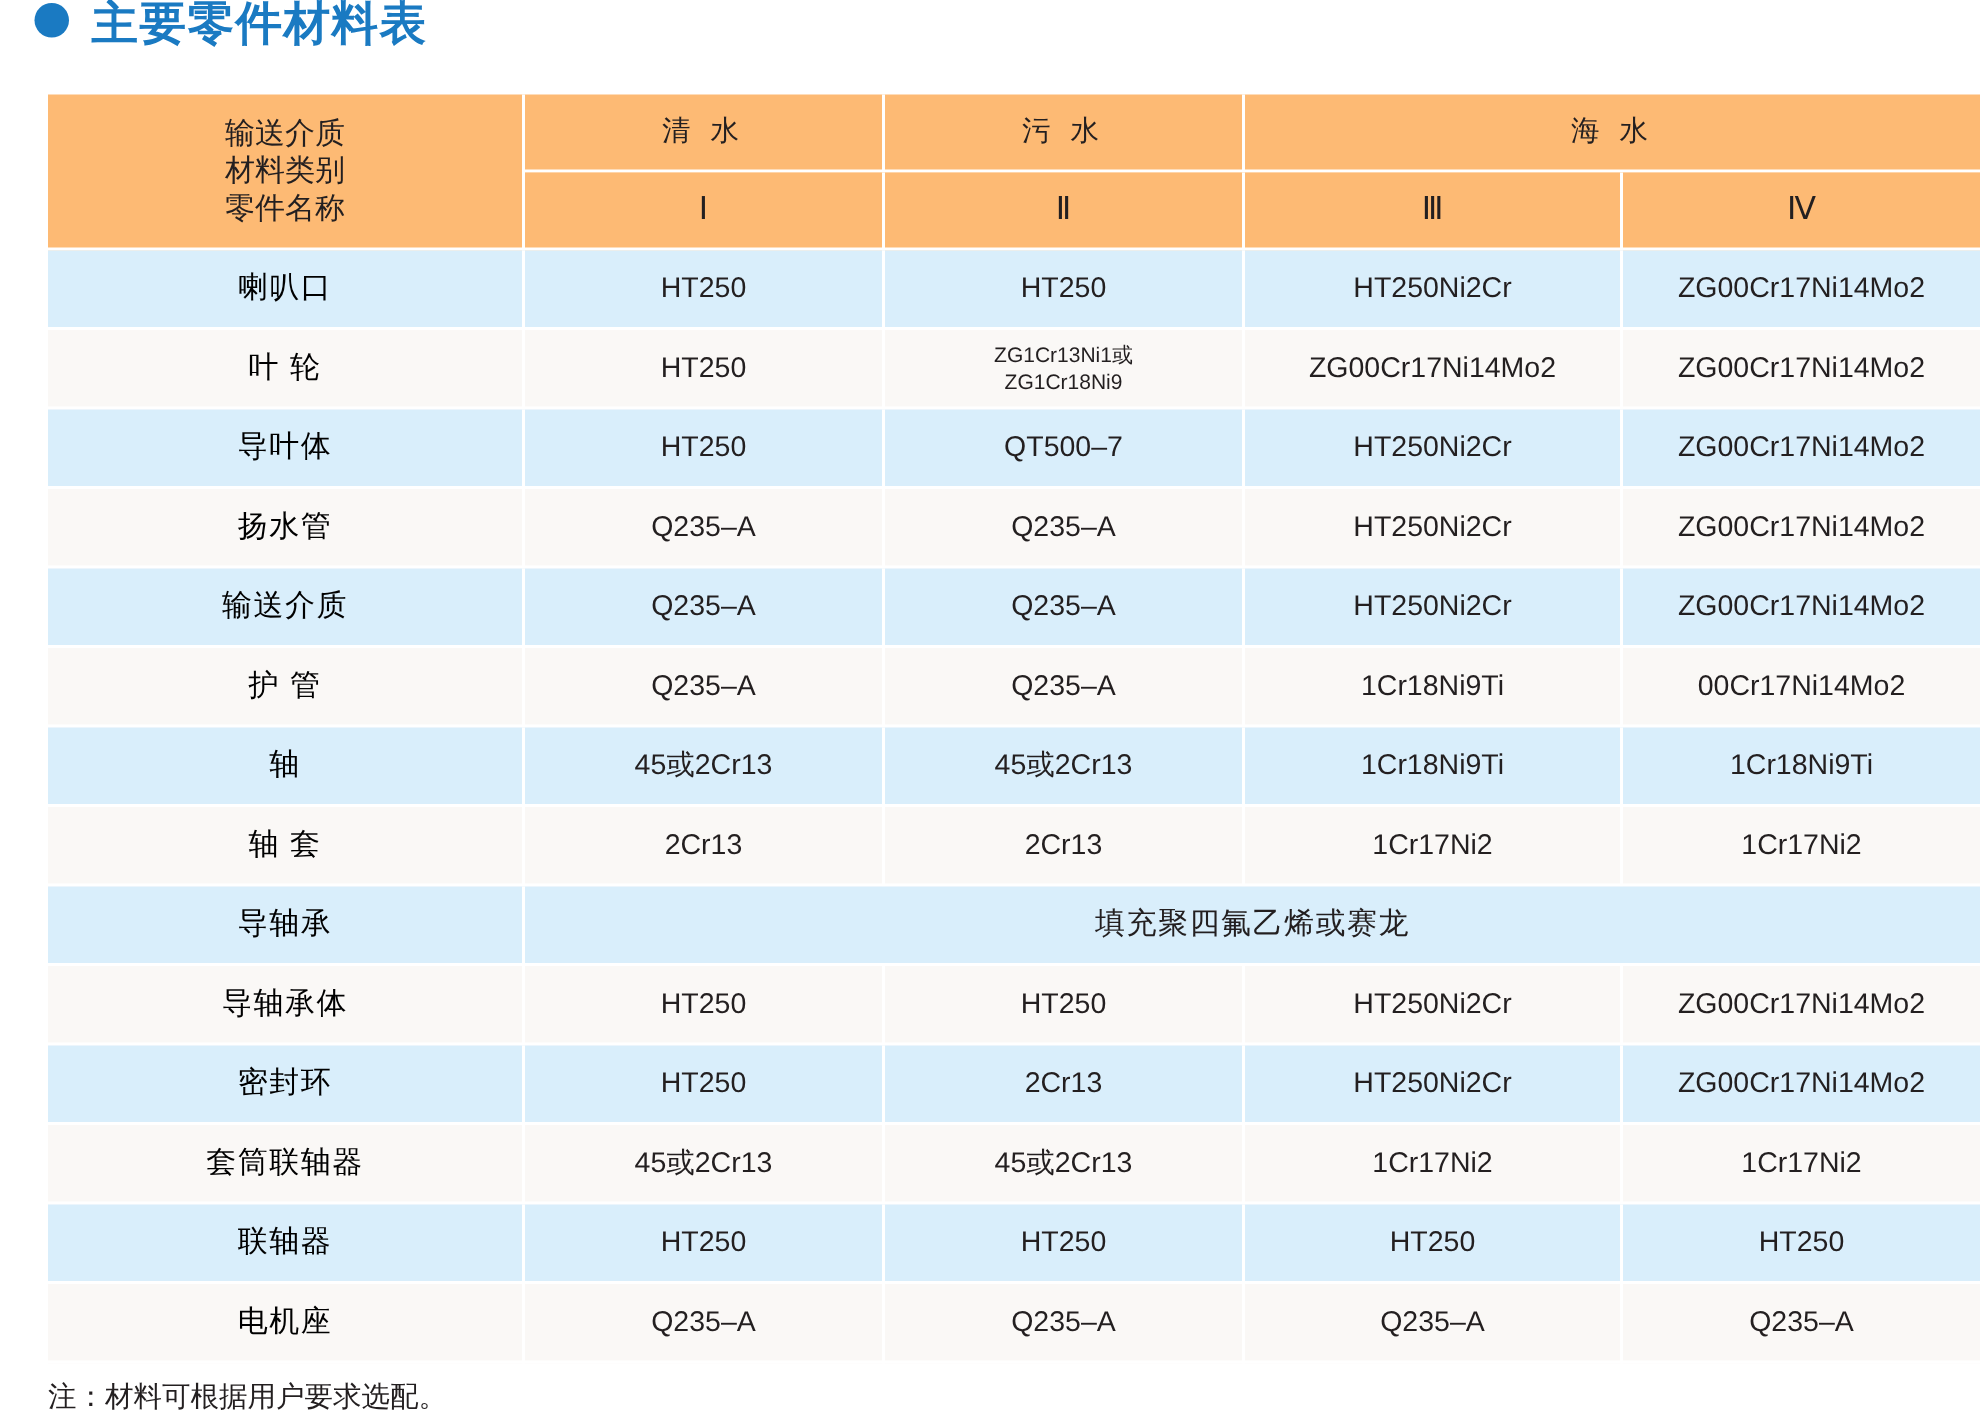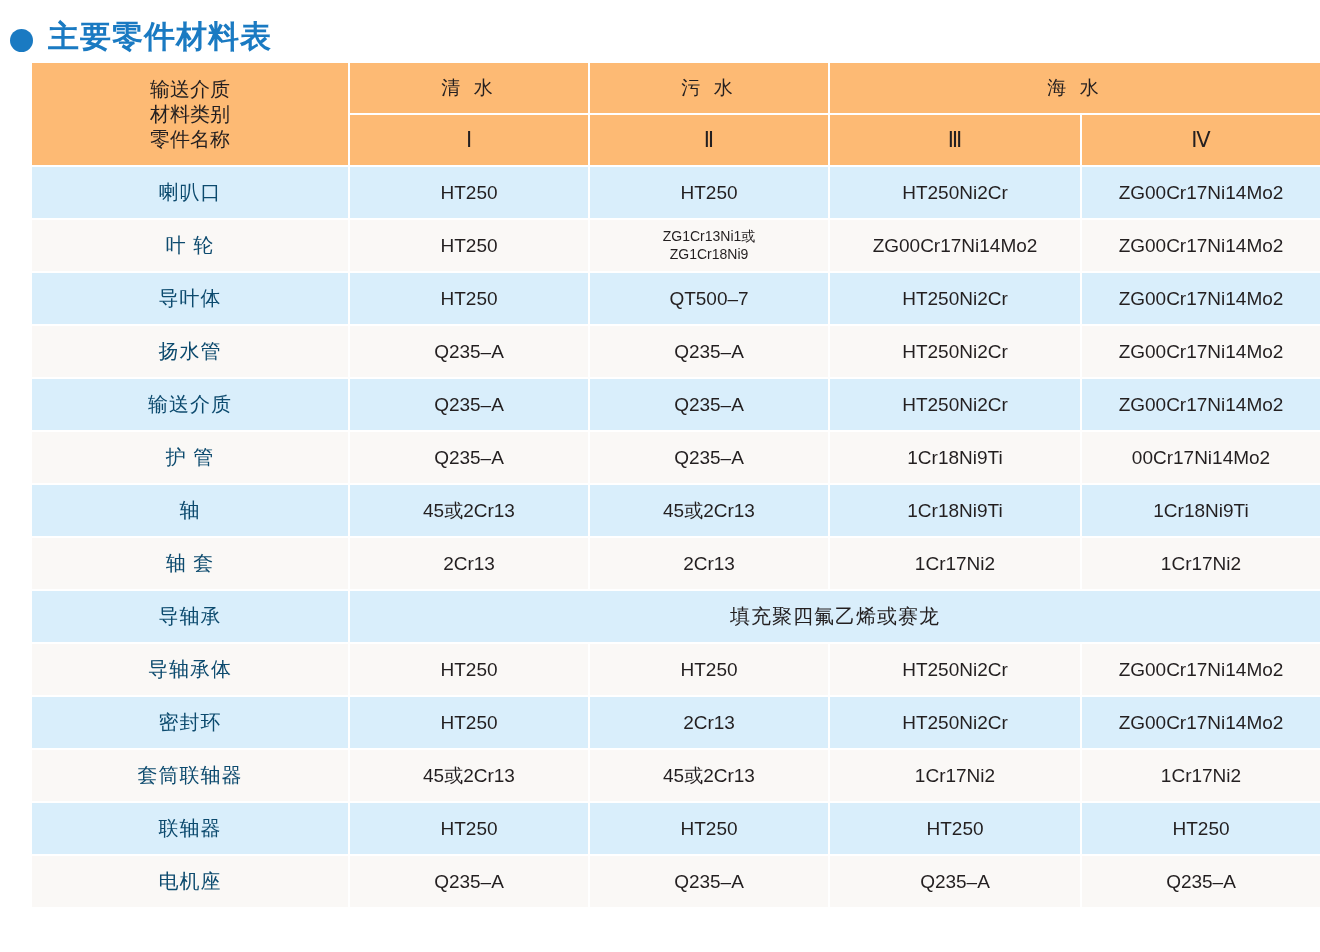--- a/index.html
+++ b/index.html
@@ -16,22 +16,22 @@
     height: 952px;
     background: #ffffff;
   }
 
   
   .title-row {
     position: absolute;
     left: 0; top: 0;
     width: 1320px; height: 52px;
     display: flex;
-    align-items: flex-end;
-    padding-left: 10px;
+    align-items: flex-start;
+    padding-left: 23px;
   }
   .title-bullet {
     width: 23px; height: 23px;
     border-radius: 50%;
     background: #1a7ac2;
     flex: 0 0 auto;
     margin-top: 2px;
   }
   .title-text {
     margin-left: 15px;
@@ -87,21 +87,21 @@
   }
   .hdr-corner .ln { display: block; white-space: nowrap; }
   .hdr-media { height: 52px; font-size: 19px; letter-spacing: 4px; }
   .hdr-class { height: 52px; font-size: 21px; }
 
   
   .r-odd  td { background: #d9eefb; }
   .r-even td { background: #faf8f6; }
   td.part {
     font-size: 20px;
-    color: #0c4a6e;
+    color: #000000;
     letter-spacing: 1px;
   }
   td.mtl {
     font-size: 19px;
     color: #231f20;
   }
   tr.body-row { height: 53px; }
   td.two-line { font-size: 14px; line-height: 1.35; }
   td.merged { font-size: 20px; letter-spacing: 1px; }
 
@@ -248,14 +248,15 @@
             <td class="part">电机座</td>
             <td class="mtl">Q235–A</td>
             <td class="mtl">Q235–A</td>
             <td class="mtl">Q235–A</td>
             <td class="mtl">Q235–A</td>
           </tr>
         </tbody>
     </table>
   </div>
 
+  <div class="note">注：材料可根据用户要求选配。</div>
 
 </div>
 
 </body></html>

